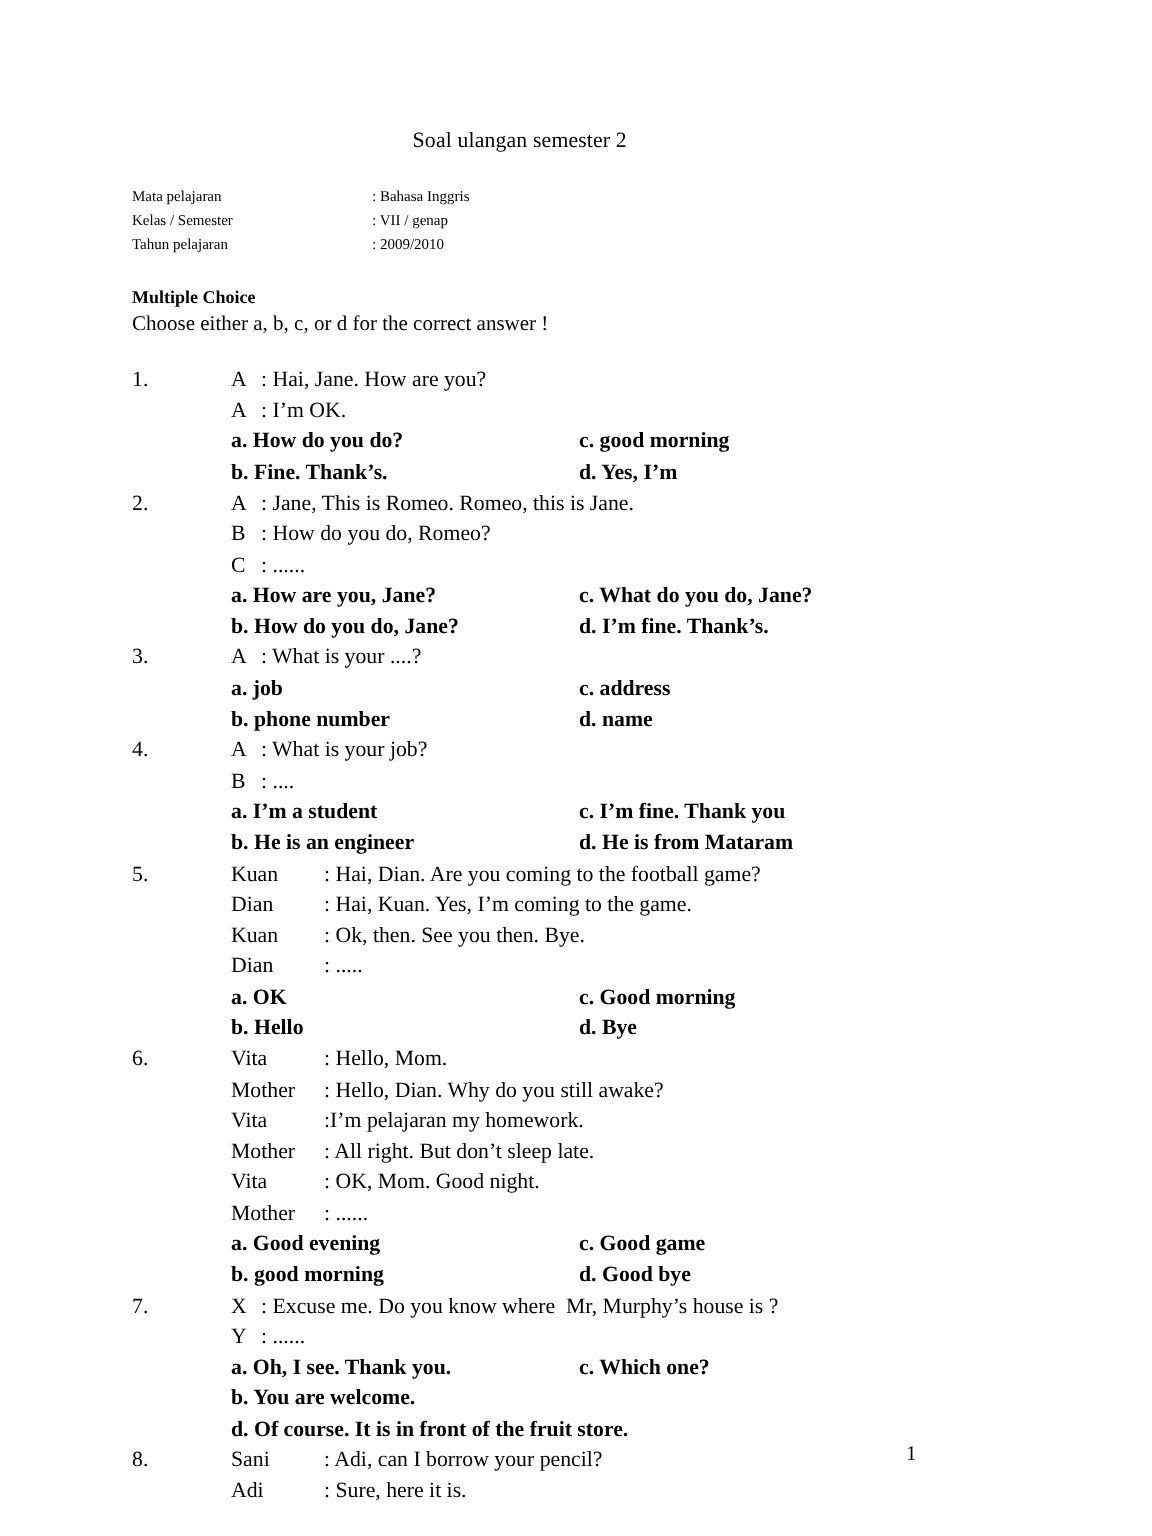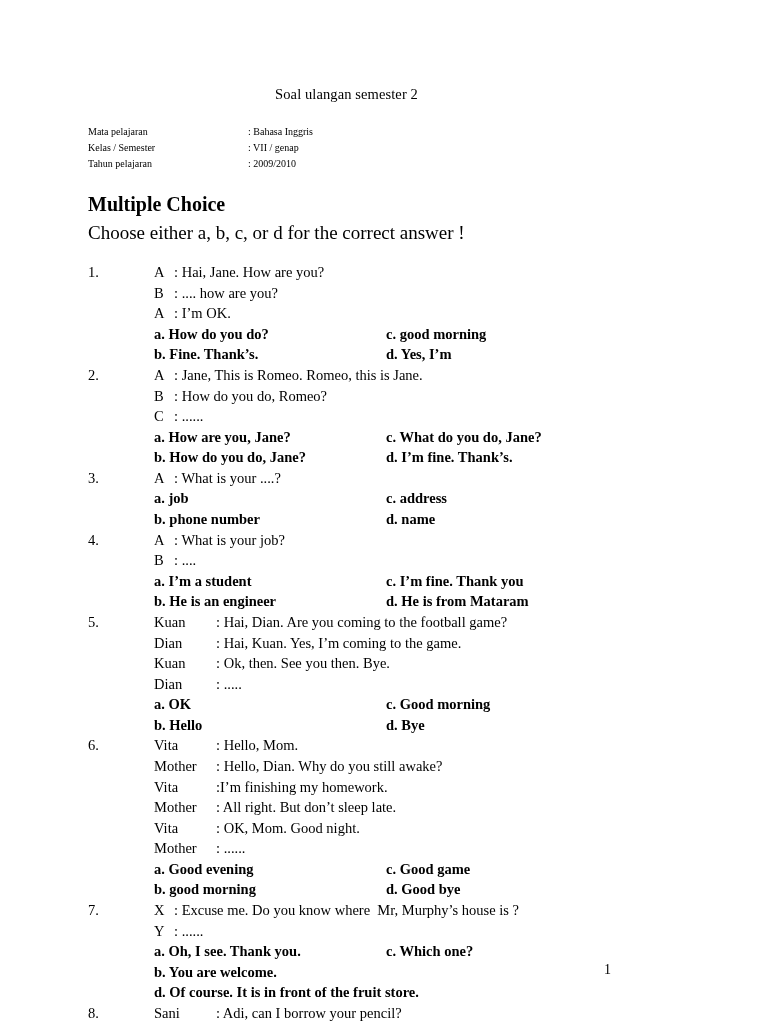--- a/index.html
+++ b/index.html
@@ -35,26 +35,26 @@
   }
   .meta-table td {
     padding: 0 0 2px 0;
     vertical-align: top;
     line-height: 1.42;
   }
   .meta-label { width: 160px; }
   .meta-value { padding-left: 0; margin-left: 22px; }
   .section-title {
     font-weight: bold;
-    font-size: 20px;
+    font-size: 12px;
     margin: 14px 0 0 0;
     line-height: 1.45;
   }
   .section-instruction {
-    font-size: 19px;
+    font-size: 14px;
     margin: 0 0 16px 0;
     line-height: 1.45;
   }
   .q-list {
     font-size: 14.5px;
   }
   .q-item {
     display: flex;
     align-items: flex-start;
     margin-bottom: 0px;
@@ -122,21 +122,20 @@
 
   <div class="section-title">Multiple Choice</div>
   <div class="section-instruction">Choose either a, b, c, or d for the correct answer !</div>
 
   <div class="q-list">
 
     <div class="q-item">
       <div class="q-num">1.</div>
       <div class="q-body">
         <div class="dlg-line"><span class="dlg-speaker w-narrow">A</span><span>: Hai, Jane. How are you?</span></div>
-        <div class="dlg-line"><span class="dlg-speaker w-narrow">B</span><span>: .... how are you?</span></div>
         <div class="dlg-line"><span class="dlg-speaker w-narrow">A</span><span>: I’m OK.</span></div>
         <div class="opts">
           <div class="opt col-a">a. How do you do?</div>
           <div class="opt col-c">c. good morning</div>
           <div class="opt col-b">b. Fine. Thank’s.</div>
           <div class="opt col-d">d. Yes, I’m</div>
         </div>
       </div>
     </div>
 
@@ -196,21 +195,21 @@
           <div class="opt col-d">d. Bye</div>
         </div>
       </div>
     </div>
 
     <div class="q-item">
       <div class="q-num">6.</div>
       <div class="q-body">
         <div class="dlg-line"><span class="dlg-speaker w-wide">Vita</span><span>: Hello, Mom.</span></div>
         <div class="dlg-line"><span class="dlg-speaker w-wide">Mother</span><span>: Hello, Dian. Why do you still awake?</span></div>
-        <div class="dlg-line"><span class="dlg-speaker w-wide">Vita</span><span>:I’m finishing my homework.</span></div>
+        <div class="dlg-line"><span class="dlg-speaker w-wide">Vita</span><span>:I’m pelajaran my homework.</span></div>
         <div class="dlg-line"><span class="dlg-speaker w-wide">Mother</span><span>: All right. But don’t sleep late.</span></div>
         <div class="dlg-line"><span class="dlg-speaker w-wide">Vita</span><span>: OK, Mom. Good night.</span></div>
         <div class="dlg-line"><span class="dlg-speaker w-wide">Mother</span><span>: ......</span></div>
         <div class="opts">
           <div class="opt col-a">a. Good evening</div>
           <div class="opt col-c">c. Good game</div>
           <div class="opt col-b">b. good morning</div>
           <div class="opt col-d">d. Good bye</div>
         </div>
       </div>

